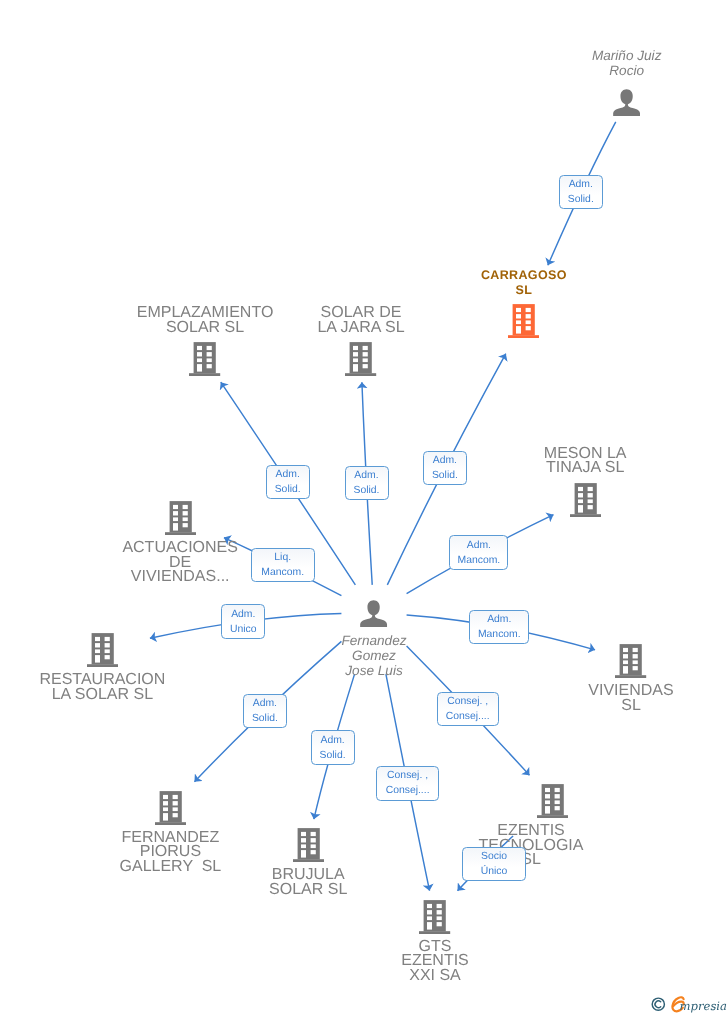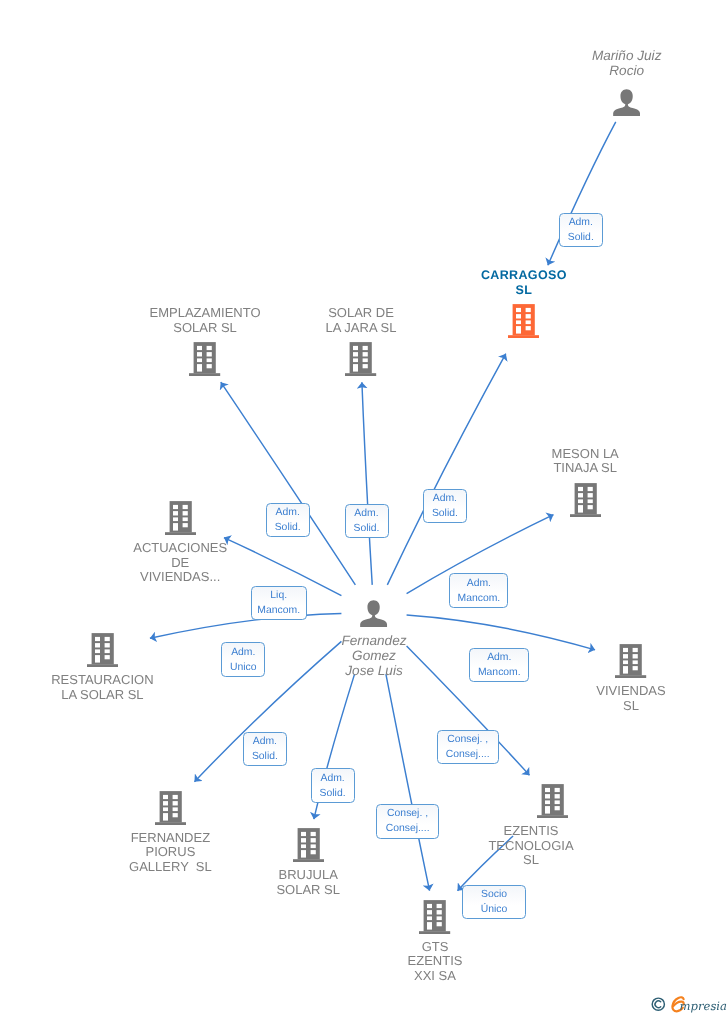--- a/index.html
+++ b/index.html
@@ -4,27 +4,27 @@
 <title>CARRAGOSO SL</title>
 <style>
 html,body{margin:0;padding:0;background:#fff;}
 body{width:728px;height:1015px;overflow:hidden;position:relative;
      font-family:"Liberation Sans",sans-serif;
      -webkit-font-smoothing:antialiased;text-rendering:geometricPrecision;}
 #stage{position:absolute;left:0;top:0;width:728px;height:1015px;}
 #edges{position:absolute;left:0;top:0;width:728px;height:1015px;}
 .node{position:absolute;left:0;top:0;}
 .node .ico-wrap{position:absolute;}
-.node .lbl{position:absolute;width:150px;font-size:13px;line-height:14.5px;color:#808080;white-space:pre;text-align:center;}
+.node .lbl{position:absolute;width:150px;font-size:16px;line-height:14.5px;color:#808080;white-space:pre;text-align:center;}
 .node.person .lbl{font-size:13.6px;line-height:15.2px;font-style:italic;}
-.node.hl .lbl{color:#0369a1;font-weight:bold;font-size:12.5px;letter-spacing:0.35px;}
+.node.hl .lbl{color:#a16207;font-weight:bold;font-size:12.5px;letter-spacing:0.35px;}
 .elabel{position:absolute;box-sizing:border-box;border:1.7px solid #5b9bd5;border-radius:4.5px;
         background:linear-gradient(#f3f6fa,#ffffff 60%);color:#3c7fd0;font-size:10.4px;line-height:15px;
         display:flex;flex-direction:column;align-items:center;justify-content:center;
-        white-space:pre;text-align:center;margin-top:38px;}
+        white-space:pre;text-align:center;}
 #watermark{position:absolute;left:650.5px;top:995.5px;}
 </style>
 </head>
 <body>
 
 <div id="stage">
 <svg id="edges" viewBox="0 0 728 1015" xmlns="http://www.w3.org/2000/svg">
 <defs>
         <marker id="arw" viewBox="0 0 12 12" refX="7" refY="6" markerWidth="7.5" markerHeight="7.5" orient="auto">
           <path d="M 7 6 L 0 0 L 1.5 6 L 0 12 Z" fill="#3c7fd0"></path>
@@ -242,21 +242,21 @@
 <div class="elabel" style="left:558.8px;top:175.3px;width:44px;height:34px">Adm.
 Solid.</div>
 <div class="elabel" style="left:422.9px;top:451.2px;width:44px;height:34px">Adm.
 Solid.</div>
 <div class="elabel" style="left:265.7px;top:465.3px;width:44px;height:34px">Adm.
 Solid.</div>
 <div class="elabel" style="left:344.5px;top:465.8px;width:44px;height:34px">Adm.
 Solid.</div>
 <div class="elabel" style="left:449.4px;top:535.1px;width:59px;height:35px">Adm.
 Mancom.</div>
-<div class="elabel" style="left:250.7px;top:547.6px;width:56px;height:34px">Liq.
+<div class="elabel" style="left:250.7px;top:547.6px;width:64px;height:34px">Liq.
 Mancom.</div>
 <div class="elabel" style="left:221.3px;top:604.0px;width:44px;height:35px">Adm.
 Unico</div>
 <div class="elabel" style="left:469.3px;top:610.0px;width:60px;height:34px">Adm.
 Mancom.</div>
 <div class="elabel" style="left:242.9px;top:694.2px;width:44px;height:34px">Adm.
 Solid.</div>
 <div class="elabel" style="left:310.6px;top:730.1px;width:44px;height:35px">Adm.
 Solid.</div>
 <div class="elabel" style="left:376.1px;top:765.9px;width:63px;height:35px">Consej. ,

